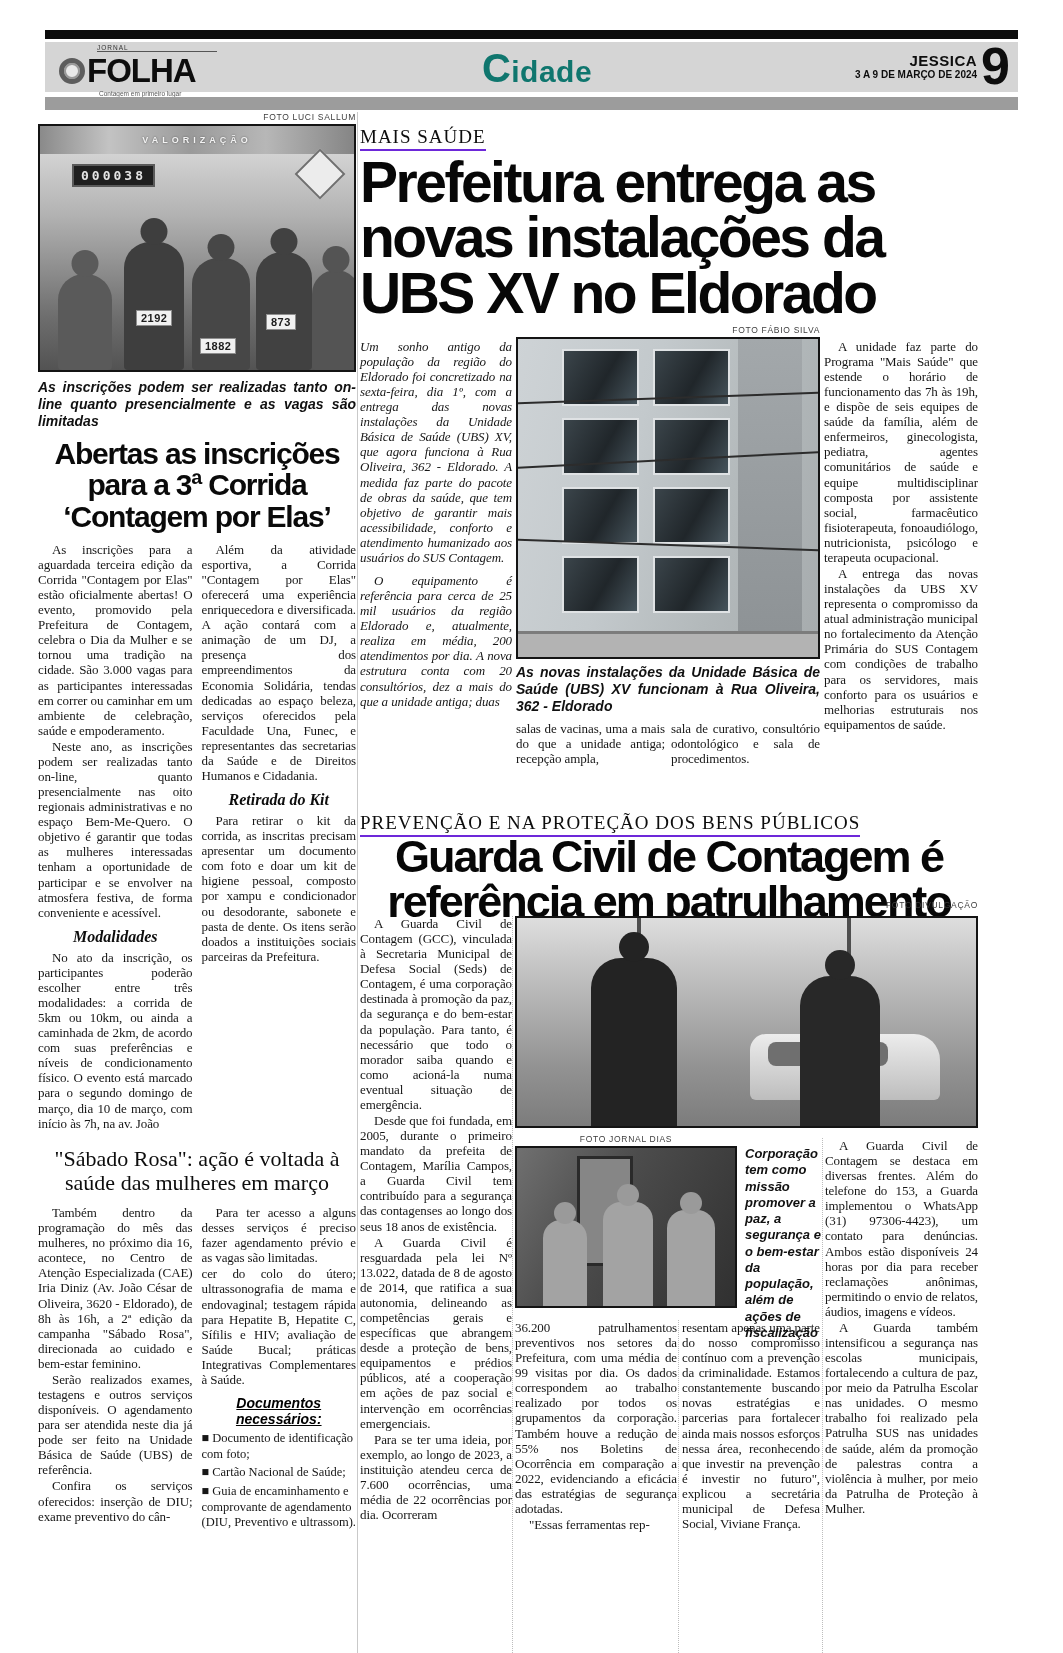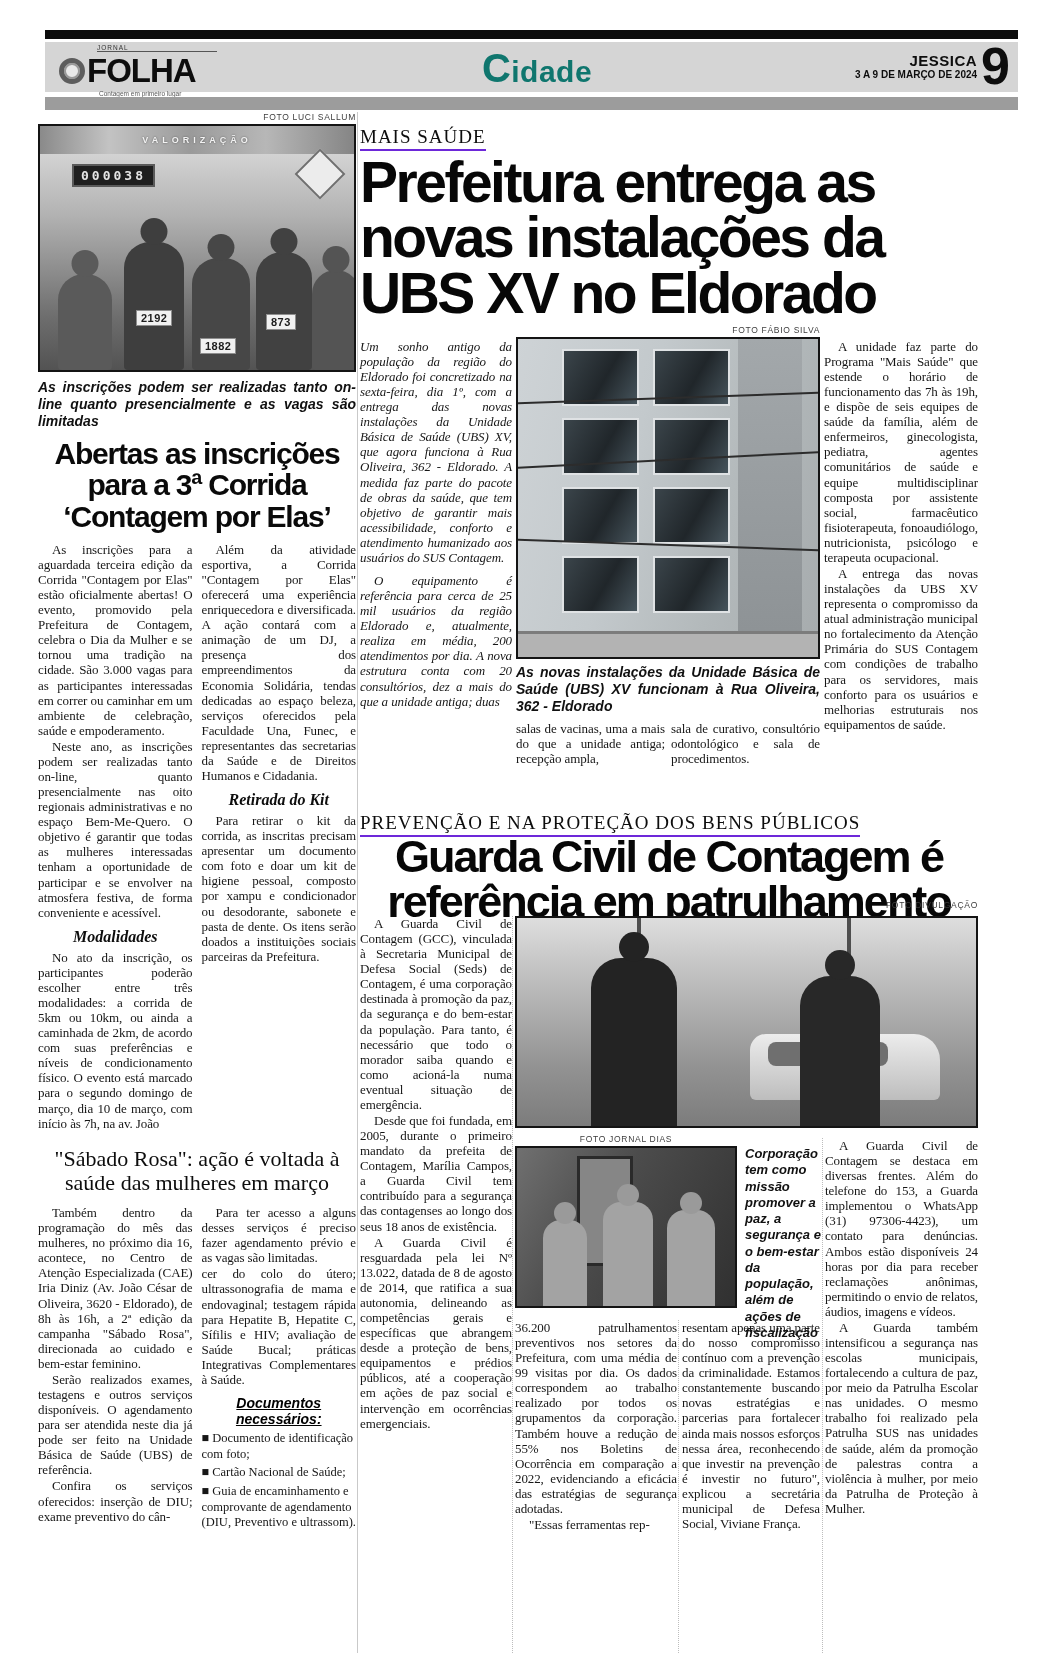--- a/index.html
+++ b/index.html
@@ -237,20 +237,21 @@
 
   <div class="guarda-section">
     <span class="kicker">PREVENÇÃO E NA PROTEÇÃO DOS BENS PÚBLICOS</span>
     <h1 class="guarda-headline">Guarda Civil de Contagem é referência em patrulhamento</h1>
     <div class="credit guarda-credit1">FOTO DIVULGAÇÃO</div>
 
     <div class="g-col1">
       <p class="bp">A Guarda Civil de Contagem (GCC), vinculada à Secretaria Municipal de Defesa Social (Seds) de Contagem, é uma corporação destinada à promoção da paz, da segurança e do bem-estar da população. Para tanto, é necessário que todo o morador saiba quando e como acioná-la numa eventual situação de emergência.</p>
       <p class="bp">Desde que foi fundada, em 2005, durante o primeiro mandato da prefeita de Contagem, Marília Campos, a Guarda Civil tem contribuído para a segurança das contagenses ao longo dos seus 18 anos de existência.</p>
       <p class="bp">A Guarda Civil é resguardada pela lei Nº 13.022, datada de 8 de agosto de 2014, que ratifica a sua autonomia, delineando as competências gerais e específicas que abrangem desde a proteção de bens, equipamentos e prédios públicos, até a cooperação em ações de paz social e intervenção em ocorrências emergenciais.</p>
+      <p class="bp">Para se ter uma ideia, por exemplo, ao longo de 2023, a instituição atendeu cerca de 7.600 ocorrências, uma média de 22 ocorrências por dia. Ocorreram</p>
     </div>
 
     <div class="photo-frame guards-photo">
       <div class="pole" style="left:120px; height:90px;"></div>
       <div class="pole" style="left:330px; height:110px;"></div>
       <div class="car"></div>
       <div class="guard" style="left:74px;  width:86px; height:168px; background:#232323;"></div>
       <div class="guard" style="right:96px; width:80px; height:150px; background:#282828;"></div>
     </div>
 

